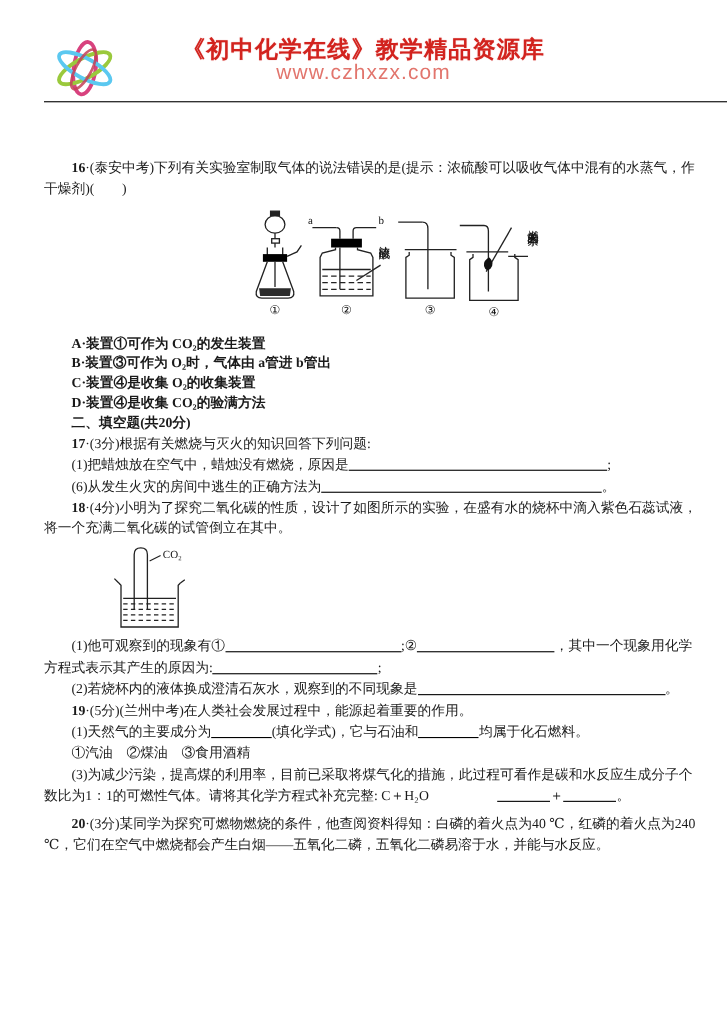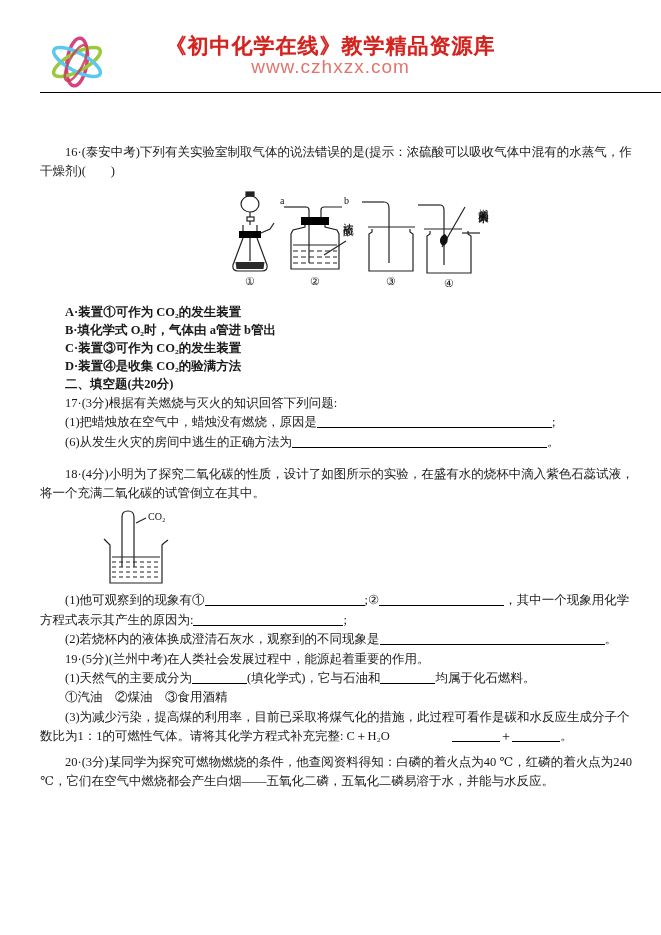--- a/index.html
+++ b/index.html
@@ -22,21 +22,21 @@
   .url{font-family:"Liberation Sans","DejaVu Sans",sans-serif;
     font-size:19px;color:#e2756d;margin-top:2px;letter-spacing:1px;}
   .rule{position:absolute;left:40px;right:0;top:92px;height:0;
     border-top:1.5px solid #000;}
 
   
   .content{padding:0 24px 0 40px;}
   p{margin:0;}
   .indent{text-indent:2em;}
   .pad{padding-left:2em;font-weight:bold;}
-  b.qnum{font-weight:normal;}
+  b.qnum{font-weight:bold;}
   .section{font-weight:bold;}
 
   .blank{display:inline-block;border-bottom:1px solid #000;height:13px;
     vertical-align:-2px;}
   .w48{width:48px}.w55{width:55px}.w125{width:125px}.w150{width:150px}
   .w160{width:160px}.w225{width:225px}.w235{width:235px}.w255{width:255px}
   .spacer{display:inline-block;width:62px;}
 
   
   .fig16{position:relative;width:300px;height:100px;margin:8px 0 14px 172px;}
@@ -127,31 +127,31 @@
         <text x="38" y="96" font-size="11" fill="#111" text-anchor="middle">①</text>
         <text x="103" y="96" font-size="11" fill="#111" text-anchor="middle">②</text>
         <text x="179" y="96" font-size="11" fill="#111" text-anchor="middle">③</text>
         <text x="237" y="98" font-size="11" fill="#111" text-anchor="middle">④</text>
       </svg>
       <span class="vlabel" style="left:131px;top:26px">浓硫酸</span>
       <span class="vlabel" style="left:266px;top:12px">燃着的木条</span>
     </div>
 
     <p class="opt pad">A·装置①可作为 CO₂的发生装置</p>
-    <p class="opt pad">B·填化学式 O₂时，气体由 a管进 b管出</p>
-    <p class="opt pad">C·装置③可作为 CO₂的发生装置</p>
+    <p class="opt pad">B·装置③可作为 O₂时，气体由 a管进 b管出</p>
+    <p class="opt pad">C·装置④是收集 O₂的收集装置</p>
     <p class="opt pad">D·装置④是收集 CO₂的验满方法</p>
 
     <p class="section pad">二、填空题(共20分)</p>
 
     <p class="indent"><b class="qnum">17</b><span>·(3分)根据有关燃烧与灭火的知识回答下列问题:</span></p>
     <p class="indent tight"><span>(1)把蜡烛放在空气中，蜡烛没有燃烧，原因是</span><span class="blank w235"></span><span>;</span></p>
     <p class="indent tight"><span>(6)从发生火灾的房间中逃生的正确方法为</span><span class="blank w255"></span><span>。</span></p>
 
-    <p class="indent" style="margin-top:13px"><b class="qnum">18</b><span>·(4分)小明为了探究二氧化碳的性质，设计了如图所示的实验，在盛有水的烧杯中滴入紫色石蕊试液，将一个充满二氧化碳的试管倒立在其中。</span></p>
+    <p class="indent" style=""><b class="qnum">18</b><span>·(4分)小明为了探究二氧化碳的性质，设计了如图所示的实验，在盛有水的烧杯中滴入紫色石蕊试液，将一个充满二氧化碳的试管倒立在其中。</span></p>
 
     <div class="fig18">
       <svg width="130" height="82" viewBox="0 0 130 82">
         <g stroke="#222" fill="none" stroke-width="1.2">
           <path d="M52,60 L52,10 Q52,4 58,4 Q64,4 64,10 L64,60"></path>
           <line x1="66" y1="16" x2="76" y2="11"></line>
           <path d="M38,36 L34,32 M94,36 L98,33"></path>
           <path d="M38,36 L40,38 L40,76 L92,76 L92,38 L94,36"></path>
           <line x1="42" y1="50" x2="90" y2="50"></line>
           <line x1="42" y1="55" x2="90" y2="55" stroke-dasharray="4 3"></line>

